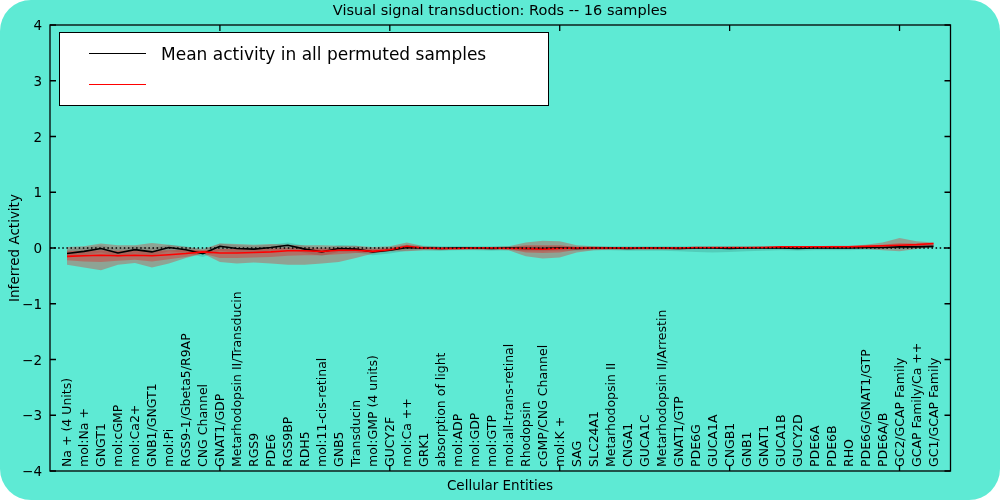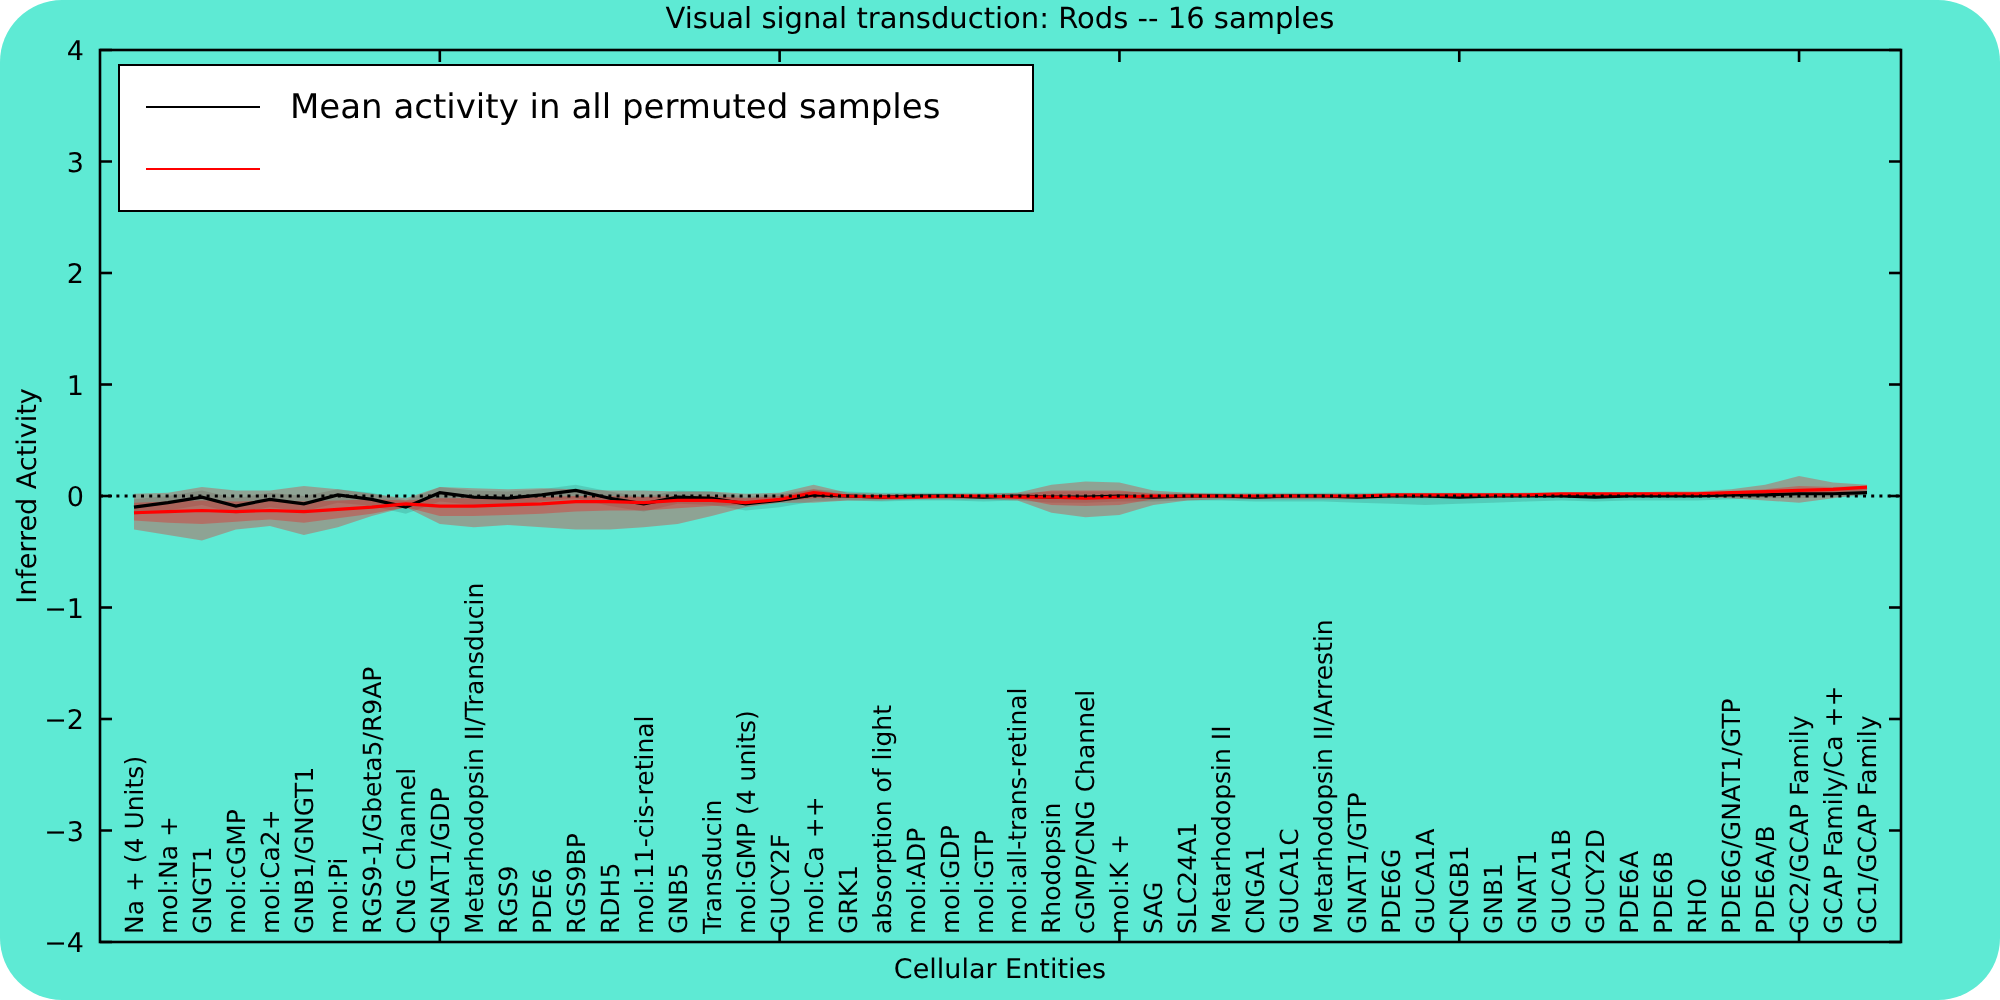--- a/index.html
+++ b/index.html
@@ -6,21 +6,21 @@
   .figure{position:relative;width:1000px;height:500px;background:#5eead4;overflow:hidden;
           font-family:"DejaVu Sans","Liberation Sans",sans-serif;color:#000;border-radius:31px;}
   .fig-title{position:absolute;left:0;top:2px;width:1000px;text-align:center;
              font-size:14.5px;}
   .y-label{position:absolute;left:14px;top:248px;transform:translate(-50%,-50%) rotate(-90deg);
            white-space:nowrap;font-size:13.5px;}
   .x-label{position:absolute;left:0;top:477px;width:1000px;text-align:center;font-size:13.5px;}
   svg{position:absolute;left:0;top:0;}
   svg text{font-family:"DejaVu Sans","Liberation Sans",sans-serif;}
   .legend{position:absolute;left:59px;top:32px;width:456px;border:1.6px solid #000;
-          background:#fff;padding:5px 0;}
+          background:#fff;padding:5px 16px;}
   .legend-row{display:flex;align-items:center;height:31px;}
   .legend-line{display:inline-block;width:57px;height:0;border-top:1.8px solid #000;
                margin-left:13px;flex:0 0 auto;}
   .legend-label{margin-left:15px;font-size:17px;white-space:nowrap;}
 </style>
 </head>
 <body>
 
 <div class="figure">
   <div class="fig-title">Visual signal transduction: Rods -- 16 samples</div>

